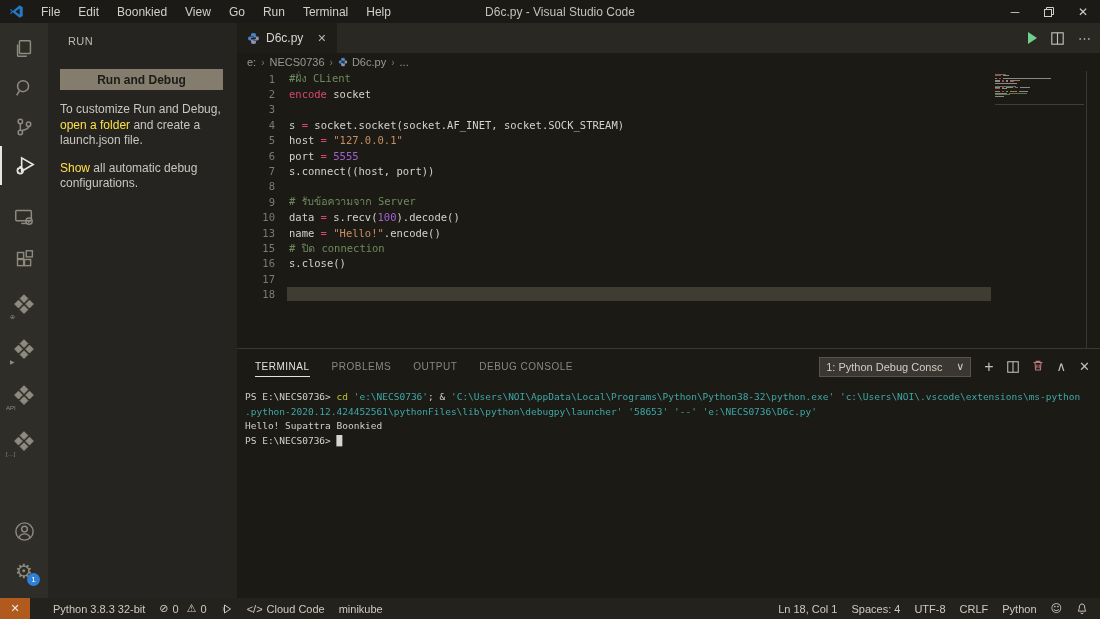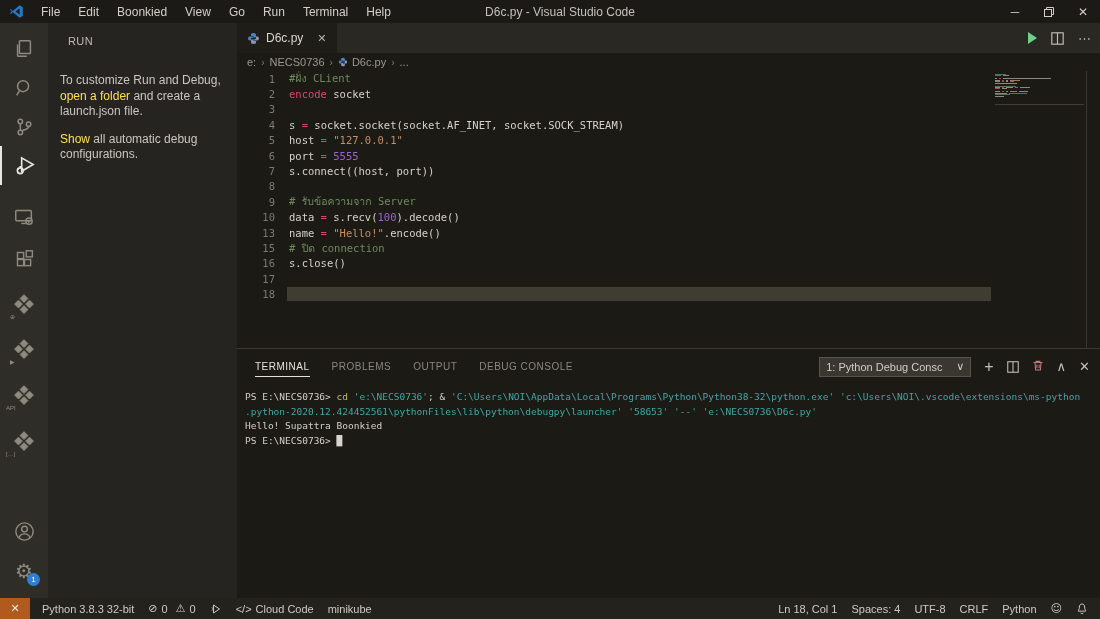--- a/index.html
+++ b/index.html
@@ -222,20 +222,21 @@
         </svg>
       </div>
       <div class="act-icon" style="margin-bottom:8px">
         <span class="gear-glyph">⚙</span>
         <span class="badge">1</span>
       </div>
     </div>
 
     <div class="sidebar">
       <div class="sidebar-header">RUN</div>
+      <button class="run-btn">Run and Debug</button>
       <div class="sb-para" id="sb-p1"><span>To customize Run and Debug, </span><span class="sb-link">open a folder</span><span> and create a launch.json file.</span></div>
       <div class="sb-para" id="sb-p2"><span class="sb-link">Show</span><span> all automatic debug configurations.</span></div>
     </div>
 
     <div class="editor-col">
 
       <div class="tabbar">
         <div class="tab">
           <svg width="13" height="13" viewBox="0 0 24 24">
             <path d="M12 2 C7 2 7.5 4.5 7.5 4.5 V7.5 H12.5 V8.5 H5.5 C5.5 8.5 2 8 2 12 C2 16 5 15.5 5 15.5 H7.5 V12.5 C7.5 12.5 7.3 10 12 10 H16.5 V5 C16.5 5 17 2 12 2 Z" fill="#4a84c4"></path>
@@ -430,21 +431,21 @@
         </div>
         <div class="term-body" id="term-body"><div class="term-line"><span class="tt-plain">PS E:\NECS0736&gt; </span><span class="tt-cmd">cd</span><span class="tt-plain"> </span><span class="tt-string">'e:\NECS0736'</span><span class="tt-plain">; &amp; </span><span class="tt-string">'C:\Users\NOI\AppData\Local\Programs\Python\Python38-32\python.exe'</span><span class="tt-plain"> </span><span class="tt-string">'c:\Users\NOI\.vscode\extensions\ms-python</span></div><div class="term-line"><span class="tt-string">.python-2020.12.424452561\pythonFiles\lib\python\debugpy\launcher'</span><span class="tt-plain"> </span><span class="tt-string">'58653'</span><span class="tt-plain"> </span><span class="tt-string">'--'</span><span class="tt-plain"> </span><span class="tt-string">'e:\NECS0736\D6c.py'</span></div><div class="term-line"><span class="tt-plain">Hello! Supattra Boonkied</span></div><div class="term-line"><span class="tt-plain">PS E:\NECS0736&gt; </span><span class="tt-cursor">█</span></div></div>
       </div>
     </div>
   </div>
 
   <div class="statusbar">
     <div class="remote-block">
       <span>✕</span>
     </div>
-    <div class="sb-item" style="margin-left:5px">
+    <div class="sb-item" style="margin-left:16px">
       <span>Python 3.8.3 32-bit</span>
     </div>
     <div class="sb-item">
       <span class="sb-glyph">⊘</span>
       <span>0</span>
       <span class="sb-glyph" style="margin-left:4px">⚠</span>
       <span>0</span>
     </div>
     <div class="sb-item">
       <svg width="12" height="12" viewBox="0 0 24 24" fill="none" stroke="#cdcac3" stroke-width="2">

